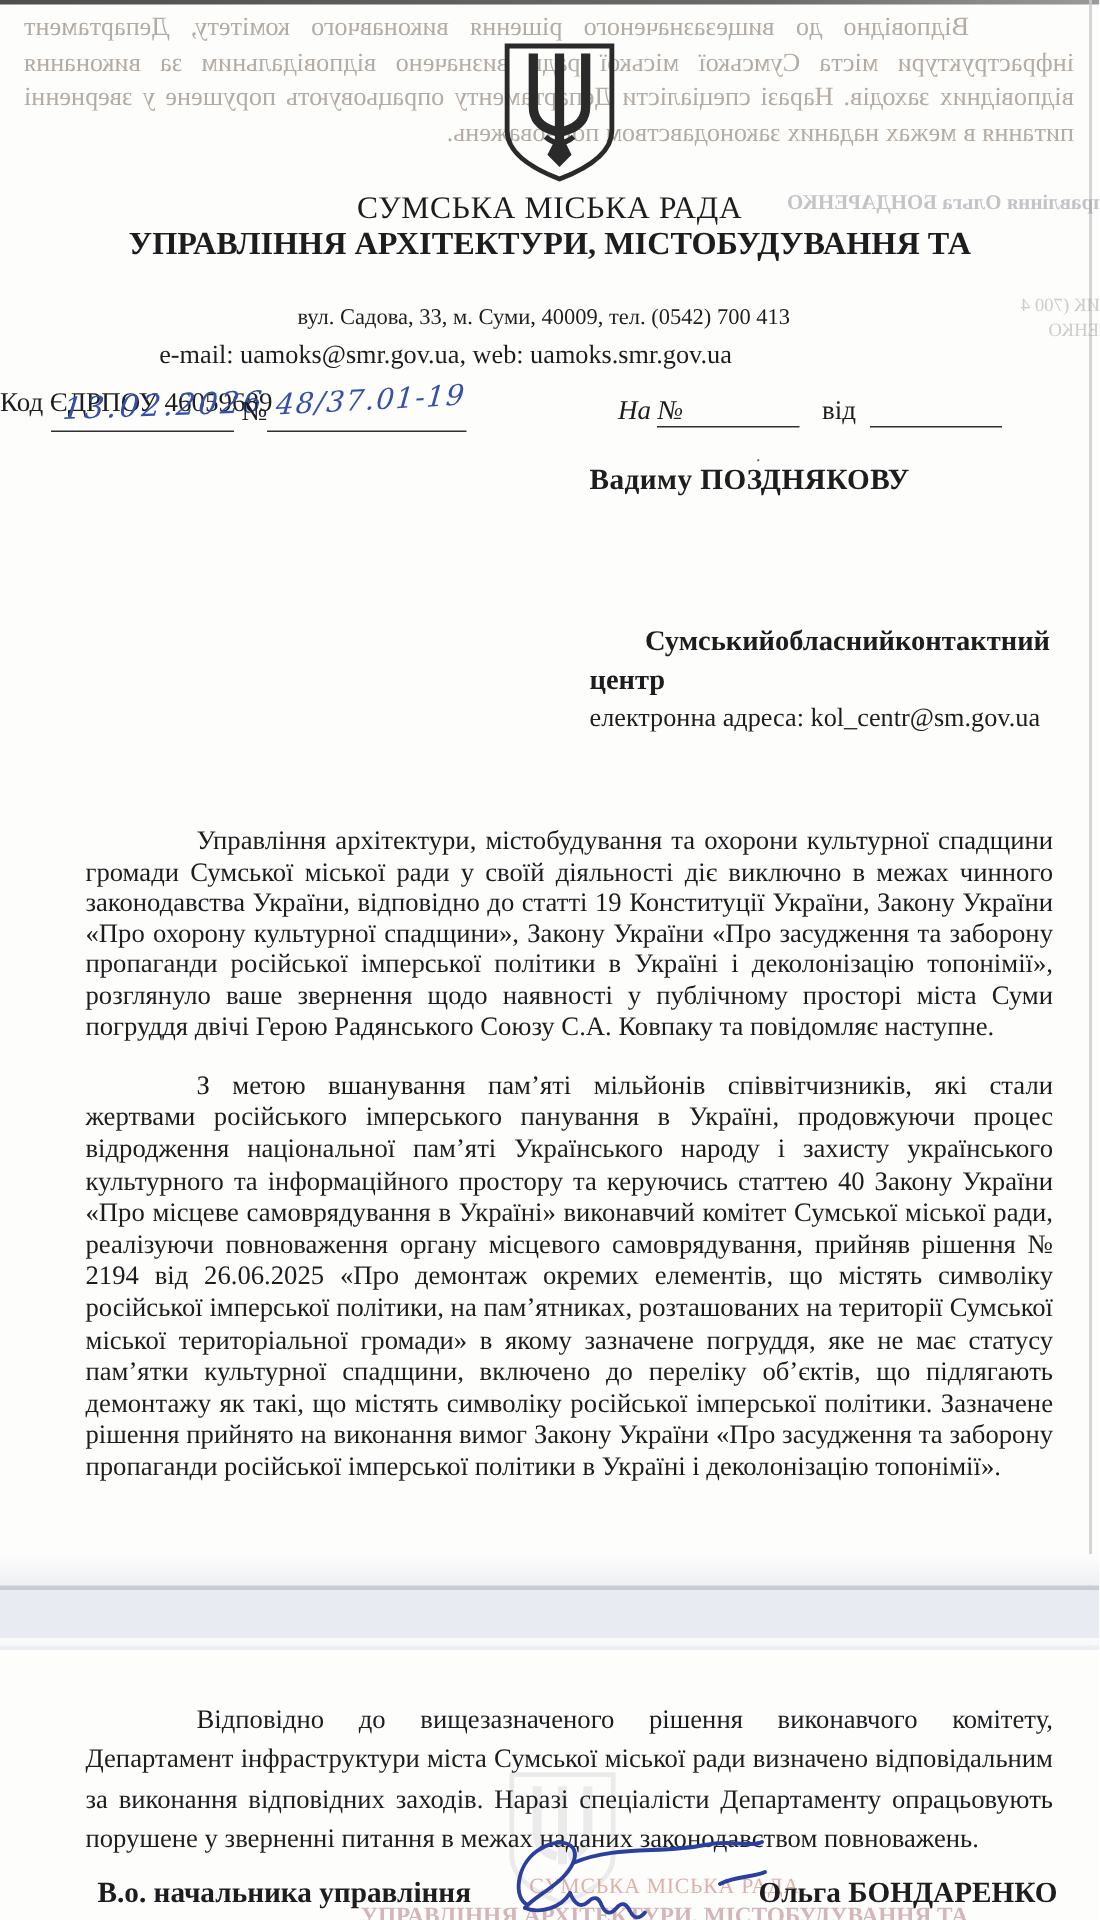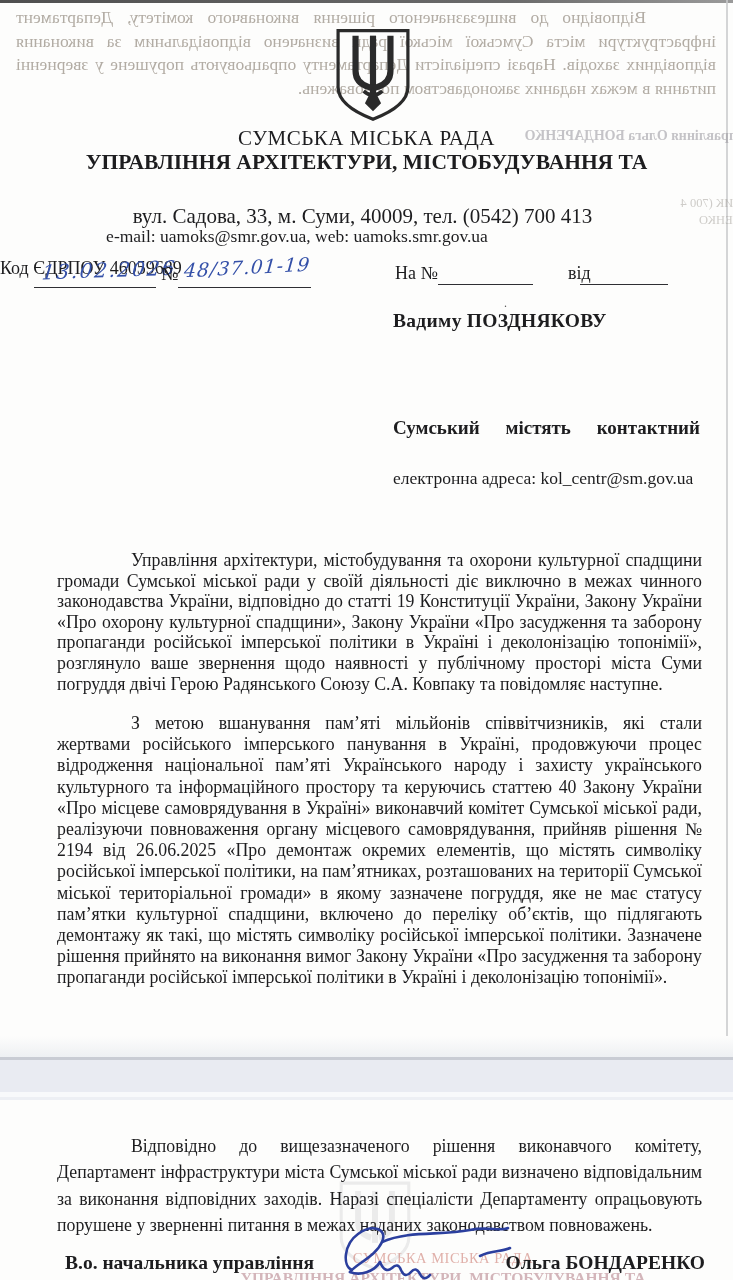--- a/index.html
+++ b/index.html
@@ -20,42 +20,42 @@
     font-size:17.5px;line-height:23.5px;text-align:justify;text-indent:70px;
     color:#b2aca4;filter:blur(.4px);
   }
   
   .emblem{left:332px;top:28px;width:82px;height:94px;}
   .emblem-faint{left:336px;top:1178px;width:78px;height:96px;opacity:.08;}
   
   .org-parent{left:0;top:126px;width:733px;text-align:center;font-size:21px;letter-spacing:.5px;}
   .org-line1{left:0;top:150px;width:733px;text-align:center;font-size:21.5px;font-weight:bold;}
   .org-line2{left:0;top:177px;width:733px;text-align:center;font-size:21.5px;font-weight:bold;}
-  .addr-line{left:0;top:204px;width:725px;text-align:center;font-size:21px;}
+  .addr-line{left:0;top:204px;width:725px;text-align:center;font-size:15px;}
   .cont-line{left:0;top:226px;width:594px;text-align:center;font-size:17.5px;}
   .edrpou{left:0;top:258px;width:652px;text-align:left;font-size:18px;}
   
   .bleed-right1{left:430px;top:128px;width:420px;transform:scaleX(-1);font-size:14px;font-weight:bold;color:rgba(150,148,155,.55);filter:blur(.4px);white-space:nowrap;}
   .bleed-right2{left:560px;top:195px;width:260px;transform:scaleX(-1);font-size:12.5px;color:rgba(160,155,150,.5);filter:blur(.4px);line-height:17px;}
   
   .hand{font-family:"DejaVu Serif","Liberation Serif",serif;font-style:italic;color:#3450a8;}
   .date-hw{left:42px;top:258px;font-size:20px;letter-spacing:2px;transform:rotate(-2deg) skewX(-8deg);}
   .date-ul{left:34px;top:287px;width:122px;border-top:1.4px solid #2f2f33;}
   .num-sign{left:161px;top:264px;font-size:18px;}
   .num-hw{left:184px;top:256px;font-size:19px;letter-spacing:1px;transform:rotate(-3deg) skewX(-8deg);}
   .num-ul{left:178px;top:287px;width:133px;border-top:1.4px solid #2f2f33;}
-  .on-num{left:395px;top:263px;font-size:18px;}
+  .on-num{left:412px;top:263px;font-size:18px;font-style:italic;}
   .on-num-ul{left:438px;top:284px;width:95px;border-top:1.4px solid #2f2f33;}
-  .vid-label{left:548px;top:263px;font-size:18px;margin-left:20px;}
+  .vid-label{left:548px;top:263px;font-size:18px;}
   .vid-ul{left:580px;top:284px;width:88px;border-top:1.4px solid #2f2f33;}
   .tiny-dot{left:504px;top:296px;font-size:12px;color:#555;}
   
   .addressee-name{left:393px;top:310px;font-size:19.5px;font-weight:bold;letter-spacing:.3px;}
   .addressee-org{left:393px;top:417px;width:307px;font-size:19px;font-weight:bold;}
-  .addressee-org .l1{display:flex;justify-content:space-between;}
+  .addressee-org .l1{display:flex;justify-content:flex-end;}
   .addressee-org .l2{margin-top:4px;}
   .addressee-email{left:393px;top:468px;font-size:17.5px;}
   
   .subject{left:60px;top:485px;width:330px;font-size:19.5px;font-weight:bold;line-height:27px;}
   
   .para{left:57px;width:645px;text-align:justify;text-indent:74px;font-size:17.8px;}
   .p1{top:550px;line-height:20.6px;}
   .p2{top:713px;line-height:21.2px;}
   .p3{top:1133px;line-height:26.4px;}
   
@@ -116,23 +116,24 @@
   <div class="abs on-num">На №</div>
   <div class="abs on-num-ul"></div>
   <div class="abs vid-label">від</div>
   <div class="abs vid-ul"></div>
   <div class="abs tiny-dot">.</div>
 
   <div class="abs addressee-name">Вадиму ПОЗДНЯКОВУ</div>
   <div class="abs addressee-org">
     <div class="l1">
       <span>Сумський</span>
-      <span>містять</span>
+      <span>обласний</span>
       <span>контактний</span>
     </div>
+    <div class="l2">центр</div>
   </div>
   <div class="abs addressee-email">електронна адреса: kol_centr@sm.gov.ua</div>
 
   <div class="abs subject">
   </div>
 
   <div class="abs para p1">Управління архітектури, містобудування та охорони культурної спадщини громади Сумської міської ради у своїй діяльності діє виключно в межах чинного законодавства України, відповідно до статті 19 Конституції України, Закону України «Про охорону культурної спадщини», Закону України «Про засудження та заборону пропаганди російської імперської політики в Україні і деколонізацію топонімії», розглянуло ваше звернення щодо наявності у публічному просторі міста Суми погруддя двічі Герою Радянського Союзу С.А. Ковпаку та повідомляє наступне.</div>
   <div class="abs para p2">З метою вшанування пам’яті мільйонів співвітчизників, які стали жертвами російського імперського панування в Україні, продовжуючи процес відродження національної пам’яті Українського народу і захисту українського культурного та інформаційного простору та керуючись статтею 40 Закону України «Про місцеве самоврядування в Україні» виконавчий комітет Сумської міської ради, реалізуючи повноваження органу місцевого самоврядування, прийняв рішення № 2194 від 26.06.2025 «Про демонтаж окремих елементів, що містять символіку російської імперської політики, на пам’ятниках, розташованих на території Сумської міської територіальної громади» в якому зазначене погруддя, яке не має статусу пам’ятки культурної спадщини, включено до переліку об’єктів, що підлягають демонтажу як такі, що містять символіку російської імперської політики. Зазначене рішення прийнято на виконання вимог Закону України «Про засудження та заборону пропаганди російської імперської політики в Україні і деколонізацію топонімії».</div>
 
   <div class="abs seam-shadow"></div>

